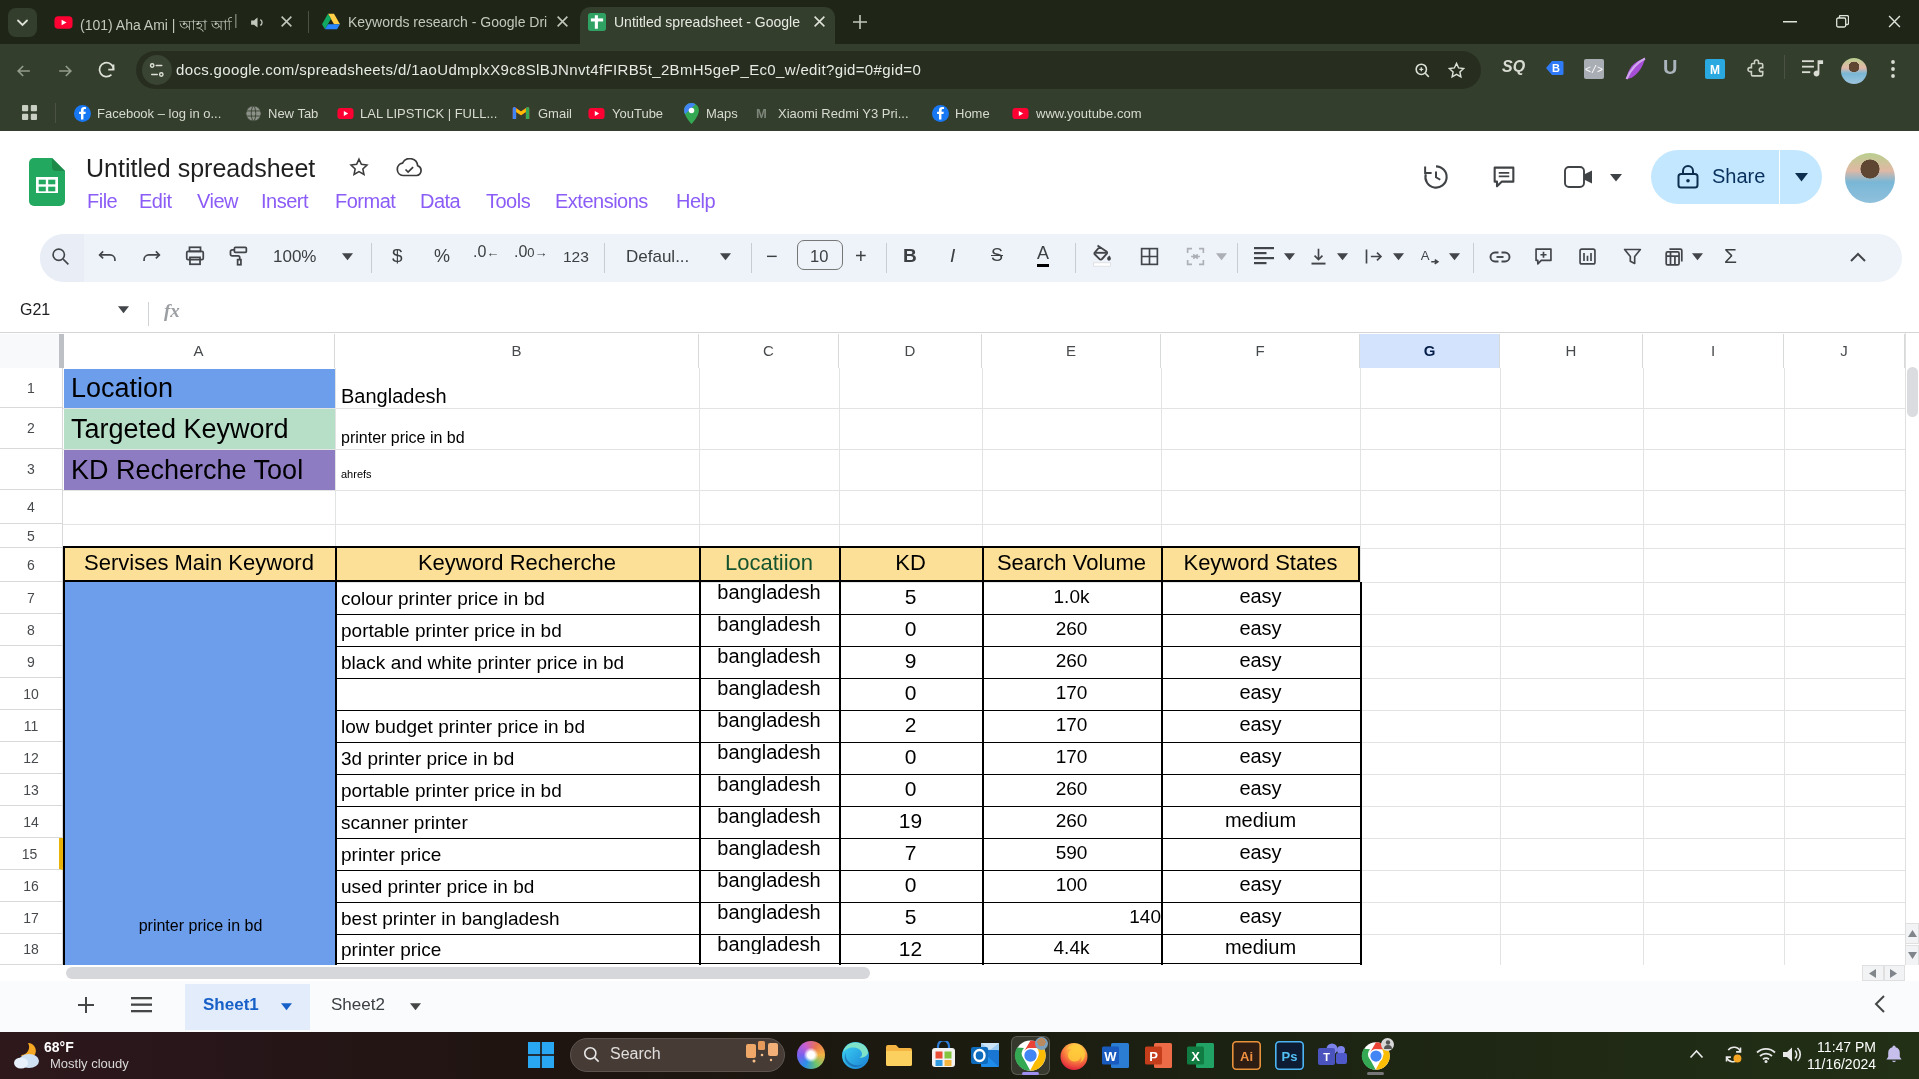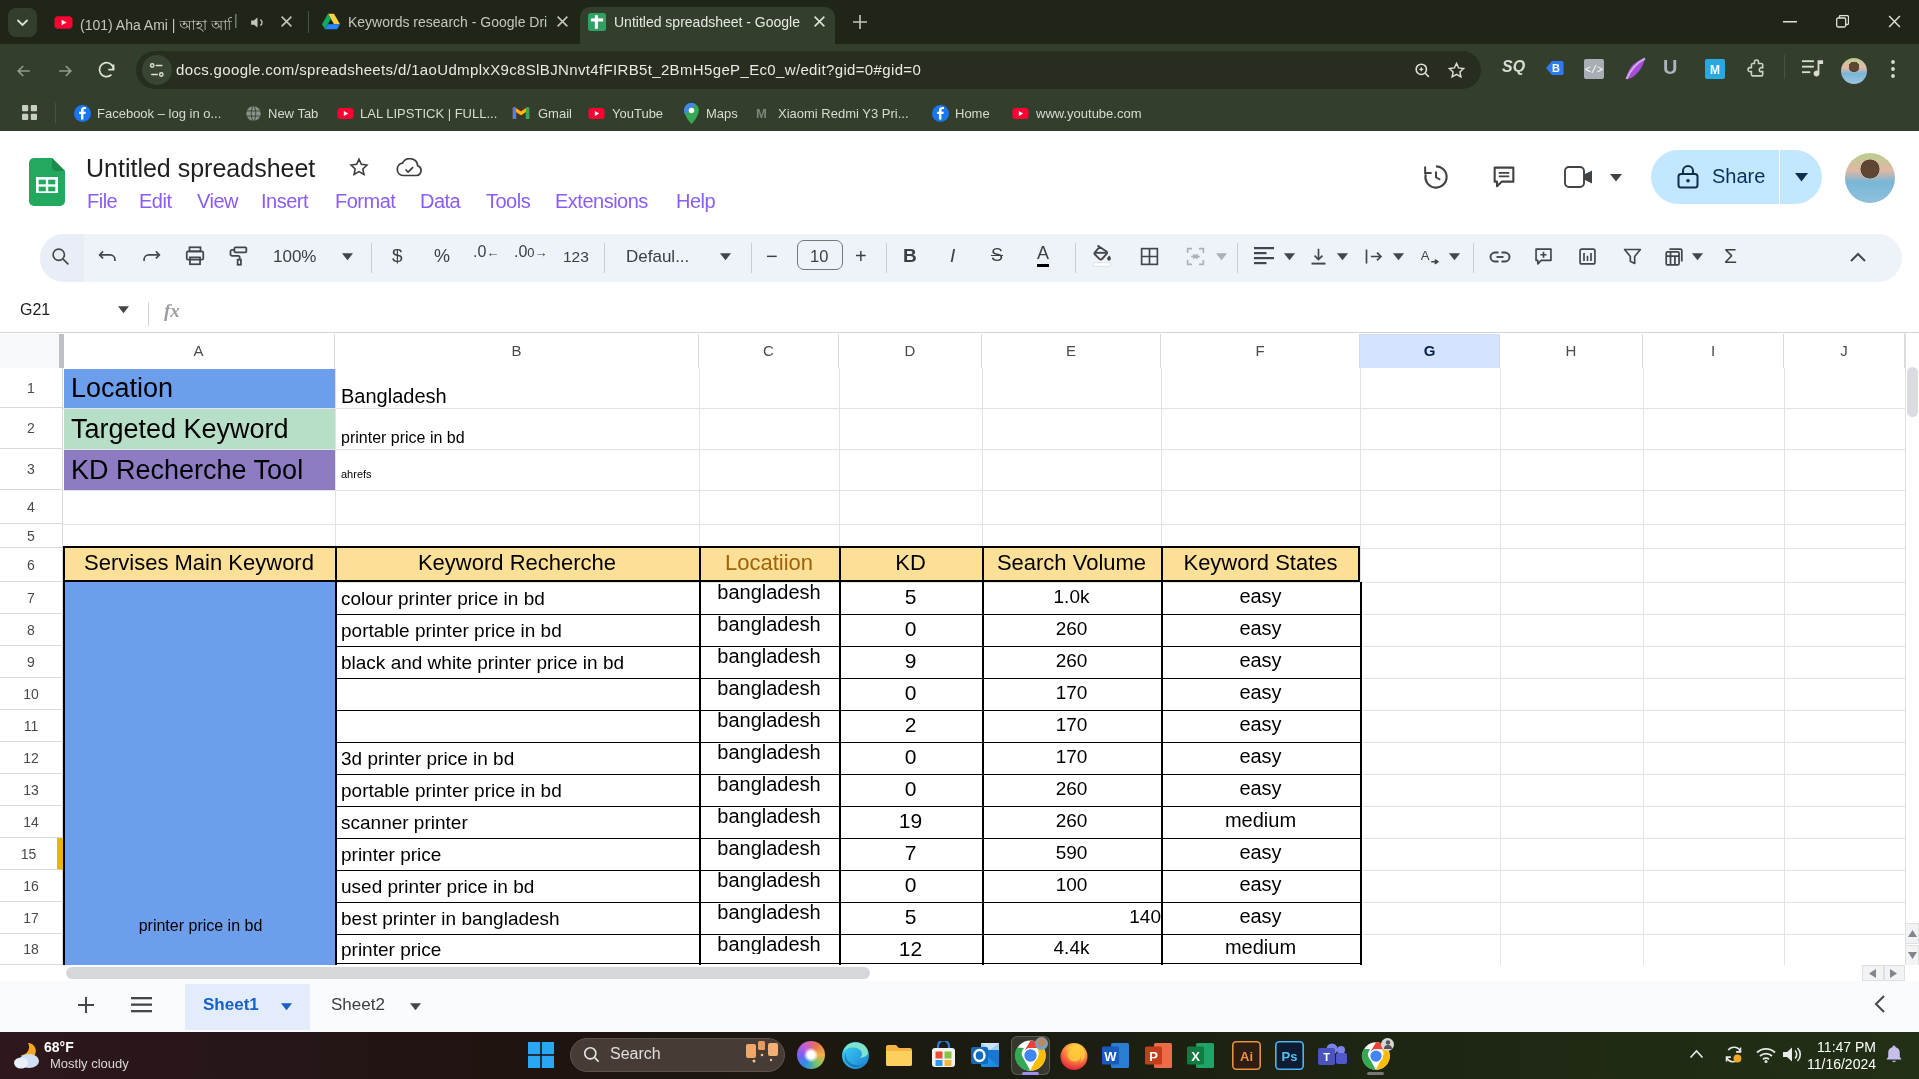--- a/index.html
+++ b/index.html
@@ -391,21 +391,21 @@
 <div class="abs" style="left:0px;top:524px;width:63px;height:24px;border-right:1px solid #d8dad9;border-bottom:1px solid #d8dad9;color:#474a4d;font-size:14px;text-align:center;line-height:24px;background:#fff;">5</div>
 <div class="abs" style="left:0px;top:548px;width:63px;height:34px;border-right:1px solid #d8dad9;border-bottom:1px solid #d8dad9;color:#474a4d;font-size:14px;text-align:center;line-height:34px;background:#fff;">6</div>
 <div class="abs" style="left:0px;top:582px;width:63px;height:32px;border-right:1px solid #d8dad9;border-bottom:1px solid #d8dad9;color:#474a4d;font-size:14px;text-align:center;line-height:32px;background:#fff;">7</div>
 <div class="abs" style="left:0px;top:614px;width:63px;height:32px;border-right:1px solid #d8dad9;border-bottom:1px solid #d8dad9;color:#474a4d;font-size:14px;text-align:center;line-height:32px;background:#fff;">8</div>
 <div class="abs" style="left:0px;top:646px;width:63px;height:32px;border-right:1px solid #d8dad9;border-bottom:1px solid #d8dad9;color:#474a4d;font-size:14px;text-align:center;line-height:32px;background:#fff;">9</div>
 <div class="abs" style="left:0px;top:678px;width:63px;height:32px;border-right:1px solid #d8dad9;border-bottom:1px solid #d8dad9;color:#474a4d;font-size:14px;text-align:center;line-height:32px;background:#fff;">10</div>
 <div class="abs" style="left:0px;top:710px;width:63px;height:32px;border-right:1px solid #d8dad9;border-bottom:1px solid #d8dad9;color:#474a4d;font-size:14px;text-align:center;line-height:32px;background:#fff;">11</div>
 <div class="abs" style="left:0px;top:742px;width:63px;height:32px;border-right:1px solid #d8dad9;border-bottom:1px solid #d8dad9;color:#474a4d;font-size:14px;text-align:center;line-height:32px;background:#fff;">12</div>
 <div class="abs" style="left:0px;top:774px;width:63px;height:32px;border-right:1px solid #d8dad9;border-bottom:1px solid #d8dad9;color:#474a4d;font-size:14px;text-align:center;line-height:32px;background:#fff;">13</div>
 <div class="abs" style="left:0px;top:806px;width:63px;height:32px;border-right:1px solid #d8dad9;border-bottom:1px solid #d8dad9;color:#474a4d;font-size:14px;text-align:center;line-height:32px;background:#fff;">14</div>
-<div class="abs" style="left:0px;top:838px;width:63px;height:32px;border-right:6px solid #eab308;border-bottom:1px solid #d8dad9;color:#474a4d;font-size:14px;text-align:center;line-height:32px;background:#fff;">15</div>
+<div class="abs" style="left:0px;top:838px;width:63px;height:32px;border-right:4px solid #eab308;border-bottom:1px solid #d8dad9;color:#474a4d;font-size:14px;text-align:center;line-height:32px;background:#fff;">15</div>
 <div class="abs" style="left:0px;top:870px;width:63px;height:32px;border-right:1px solid #d8dad9;border-bottom:1px solid #d8dad9;color:#474a4d;font-size:14px;text-align:center;line-height:32px;background:#fff;">16</div>
 <div class="abs" style="left:0px;top:902px;width:63px;height:32px;border-right:1px solid #d8dad9;border-bottom:1px solid #d8dad9;color:#474a4d;font-size:14px;text-align:center;line-height:32px;background:#fff;">17</div>
 <div class="abs" style="left:0px;top:934px;width:63px;height:31px;border-right:1px solid #d8dad9;border-bottom:1px solid #d8dad9;color:#474a4d;font-size:14px;text-align:center;line-height:31px;background:#fff;">18</div>
 <div class="abs" style="left:335px;top:368px;width:1px;height:597px;background:#e2e3e3;"></div>
 <div class="abs" style="left:699px;top:368px;width:1px;height:597px;background:#e2e3e3;"></div>
 <div class="abs" style="left:839px;top:368px;width:1px;height:597px;background:#e2e3e3;"></div>
 <div class="abs" style="left:982px;top:368px;width:1px;height:597px;background:#e2e3e3;"></div>
 <div class="abs" style="left:1161px;top:368px;width:1px;height:597px;background:#e2e3e3;"></div>
 <div class="abs" style="left:1360px;top:368px;width:1px;height:597px;background:#e2e3e3;"></div>
 <div class="abs" style="left:1500px;top:368px;width:1px;height:597px;background:#e2e3e3;"></div>
@@ -432,21 +432,21 @@
 <div class="abs" style="left:63px;top:965px;width:1842px;height:1px;background:#e2e3e3;"></div>
 <div class="cell" style="left:64px;top:369px;width:271px;height:39px;background:#6d9eeb;font-size:27px;color:#000;padding:4px 0 0 7px;">Location</div>
 <div class="cell" style="left:64px;top:409px;width:271px;height:40px;background:#b7dfc8;font-size:27px;color:#000;padding:5px 0 0 7px;">Targeted Keyword</div>
 <div class="cell" style="left:64px;top:450px;width:271px;height:40px;background:#8e7cc3;font-size:27px;color:#000;padding:5px 0 0 7px;">KD Recherche Tool</div>
 <div class="cell" style="left:341px;top:385px;width:350px;height:22px;font-size:20px;">Bangladesh</div>
 <div class="cell" style="left:341px;top:429px;width:350px;height:19px;font-size:16px;">printer price in bd</div>
 <div class="cell" style="left:341px;top:468px;width:350px;height:21px;font-size:11px;">ahrefs</div>
 <div class="abs" style="left:63px;top:546px;width:1297px;height:36px;background:#fce098;border:2px solid #000;"></div>
 <div class="cell" style="left:63px;top:550px;width:272px;height:30px;font-size:22px;text-align:center;color:#000;">Servises Main Keyword</div>
 <div class="cell" style="left:335px;top:550px;width:364px;height:30px;font-size:22px;text-align:center;color:#000;">Keyword Recherche</div>
-<div class="cell" style="left:699px;top:550px;width:140px;height:30px;font-size:22px;text-align:center;color:#a16207;">Locatiion</div>
+<div class="cell" style="left:699px;top:550px;width:140px;height:30px;font-size:22px;text-align:center;color:#14532d;">Locatiion</div>
 <div class="cell" style="left:839px;top:550px;width:143px;height:30px;font-size:22px;text-align:center;color:#000;">KD</div>
 <div class="cell" style="left:982px;top:550px;width:179px;height:30px;font-size:22px;text-align:center;color:#000;">Search Volume</div>
 <div class="cell" style="left:1161px;top:550px;width:199px;height:30px;font-size:22px;text-align:center;color:#000;">Keyword States</div>
 <div class="abs" style="left:335px;top:546px;width:2px;height:36px;background:#000;"></div>
 <div class="abs" style="left:699px;top:546px;width:2px;height:36px;background:#000;"></div>
 <div class="abs" style="left:839px;top:546px;width:2px;height:36px;background:#000;"></div>
 <div class="abs" style="left:982px;top:546px;width:2px;height:36px;background:#000;"></div>
 <div class="abs" style="left:1161px;top:546px;width:2px;height:36px;background:#000;"></div>
 <div class="abs" style="left:63px;top:582px;width:273px;height:383px;background:#6d9eeb;border-left:2px solid #000;"></div>
 <div class="abs" style="left:66px;top:917px;width:269px;height:20px;background:#6d9eeb;color:#000;font-size:16px;text-align:center;">printer price in bd</div>
@@ -466,20 +466,21 @@
 <div class="cell" style="left:699px;top:646px;width:140px;height:21px;font-size:20px;line-height:21px;text-align:center;">bangladesh</div>
 <div class="cell" style="left:839px;top:646px;width:143px;height:30px;font-size:21px;line-height:30px;text-align:center;">9</div>
 <div class="cell" style="left:982px;top:646px;width:179px;height:29px;font-size:19px;line-height:29px;text-align:center;">260</div>
 <div class="cell" style="left:1161px;top:646px;width:199px;height:28px;font-size:20px;line-height:28px;text-align:center;">easy</div>
 <div class="abs" style="left:335px;top:678px;width:1025px;height:1px;background:#000;"></div>
 <div class="cell" style="left:699px;top:678px;width:140px;height:21px;font-size:20px;line-height:21px;text-align:center;">bangladesh</div>
 <div class="cell" style="left:839px;top:678px;width:143px;height:30px;font-size:21px;line-height:30px;text-align:center;">0</div>
 <div class="cell" style="left:982px;top:678px;width:179px;height:29px;font-size:19px;line-height:29px;text-align:center;">170</div>
 <div class="cell" style="left:1161px;top:678px;width:199px;height:28px;font-size:20px;line-height:28px;text-align:center;">easy</div>
 <div class="abs" style="left:335px;top:710px;width:1025px;height:1px;background:#000;"></div>
+<div class="cell" style="left:341px;top:713px;width:358px;height:27px;font-size:19px;line-height:27px;">low budget printer price in bd</div>
 <div class="cell" style="left:699px;top:710px;width:140px;height:21px;font-size:20px;line-height:21px;text-align:center;">bangladesh</div>
 <div class="cell" style="left:839px;top:710px;width:143px;height:30px;font-size:21px;line-height:30px;text-align:center;">2</div>
 <div class="cell" style="left:982px;top:710px;width:179px;height:29px;font-size:19px;line-height:29px;text-align:center;">170</div>
 <div class="cell" style="left:1161px;top:710px;width:199px;height:28px;font-size:20px;line-height:28px;text-align:center;">easy</div>
 <div class="abs" style="left:335px;top:742px;width:1025px;height:1px;background:#000;"></div>
 <div class="cell" style="left:341px;top:745px;width:358px;height:27px;font-size:19px;line-height:27px;">3d printer price in bd</div>
 <div class="cell" style="left:699px;top:742px;width:140px;height:21px;font-size:20px;line-height:21px;text-align:center;">bangladesh</div>
 <div class="cell" style="left:839px;top:742px;width:143px;height:30px;font-size:21px;line-height:30px;text-align:center;">0</div>
 <div class="cell" style="left:982px;top:742px;width:179px;height:29px;font-size:19px;line-height:29px;text-align:center;">170</div>
 <div class="cell" style="left:1161px;top:742px;width:199px;height:28px;font-size:20px;line-height:28px;text-align:center;">easy</div>

